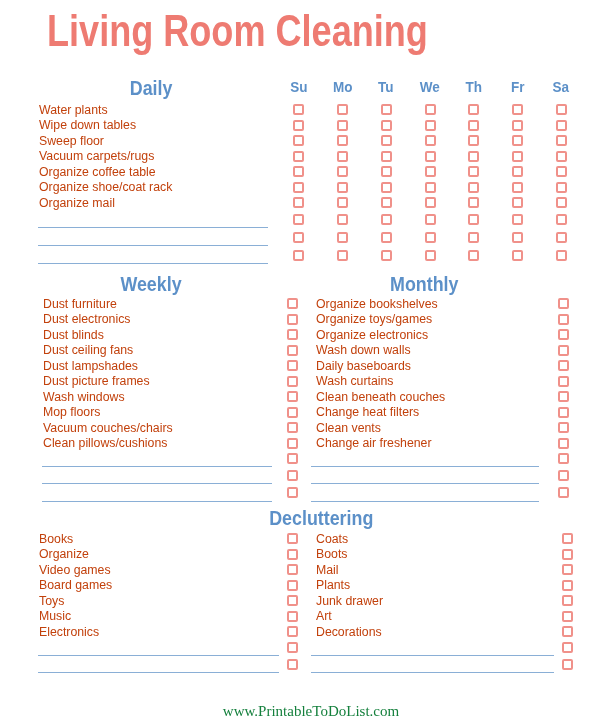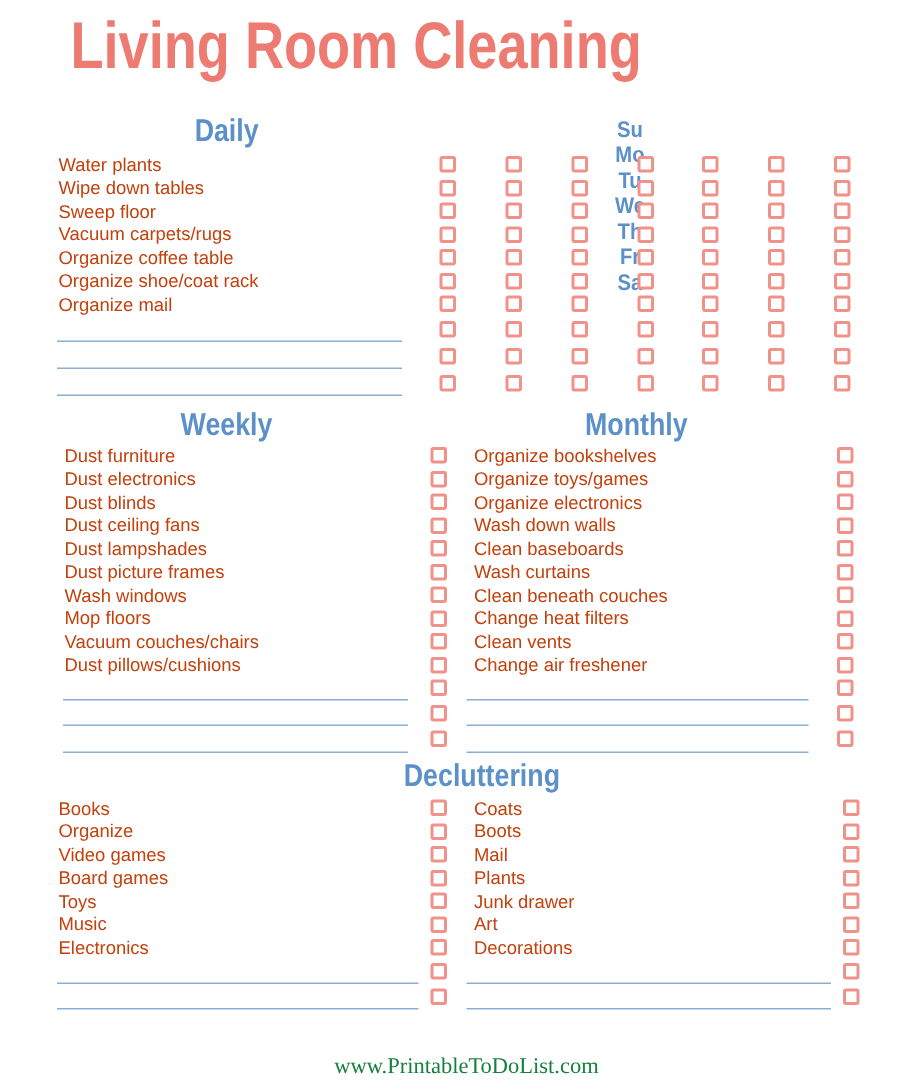--- a/index.html
+++ b/index.html
@@ -19,21 +19,21 @@
   }
   
   .sec-title {
     font-size:21px; font-weight:bold; color:#5C90C8;
     transform:scaleX(0.85); transform-origin:center top;
     white-space:nowrap;
   }
   
   .sec-daily { position:absolute; left:0; top:76px; width:600px; }
   .daily-title-wrap { position:absolute; left:0; top:0; width:280px; text-align:center; }
-  .day-headers { position:absolute; left:256px; top:2px; width:306px; display:flex;flex-direction:column; }
+  .day-headers { position:absolute; left:266px; top:2px; width:306px; display:flex; }
   .day-head { flex:1; text-align:center; font-size:15px; font-weight:bold; color:#5C90C8;
               transform:scaleX(0.9); }
   .daily-rows { position:absolute; left:0; top:26px; width:600px; }
   
   .row { position:relative; height:15.5px; }
   .row.blank { height:18.2px; }
   .task {
     position:absolute; left:28px; top:50%; transform:translateY(-50%);
     font-size:12.3px; color:#c2410c; white-space:nowrap;
   }
@@ -400,21 +400,21 @@
         </div>
         <div class="row">
           <span class="task">Mop floors</span>
           <span class="cb"></span>
         </div>
         <div class="row">
           <span class="task">Vacuum couches/chairs</span>
           <span class="cb"></span>
         </div>
         <div class="row">
-          <span class="task">Dust pillows/cushions</span>
+          <span class="task">Clean pillows/cushions</span>
           <span class="cb"></span>
         </div>
         <div class="row blank">
           <span class="wline"></span>
           <span class="cb"></span>
         </div>
         <div class="row blank">
           <span class="wline"></span>
           <span class="cb"></span>
         </div>
@@ -434,21 +434,21 @@
         </div>
         <div class="row">
           <span class="task">Organize electronics</span>
           <span class="cb"></span>
         </div>
         <div class="row">
           <span class="task">Wash down walls</span>
           <span class="cb"></span>
         </div>
         <div class="row">
-          <span class="task">Clean baseboards</span>
+          <span class="task">Daily baseboards</span>
           <span class="cb"></span>
         </div>
         <div class="row">
           <span class="task">Wash curtains</span>
           <span class="cb"></span>
         </div>
         <div class="row">
           <span class="task">Clean beneath couches</span>
           <span class="cb"></span>
         </div>

